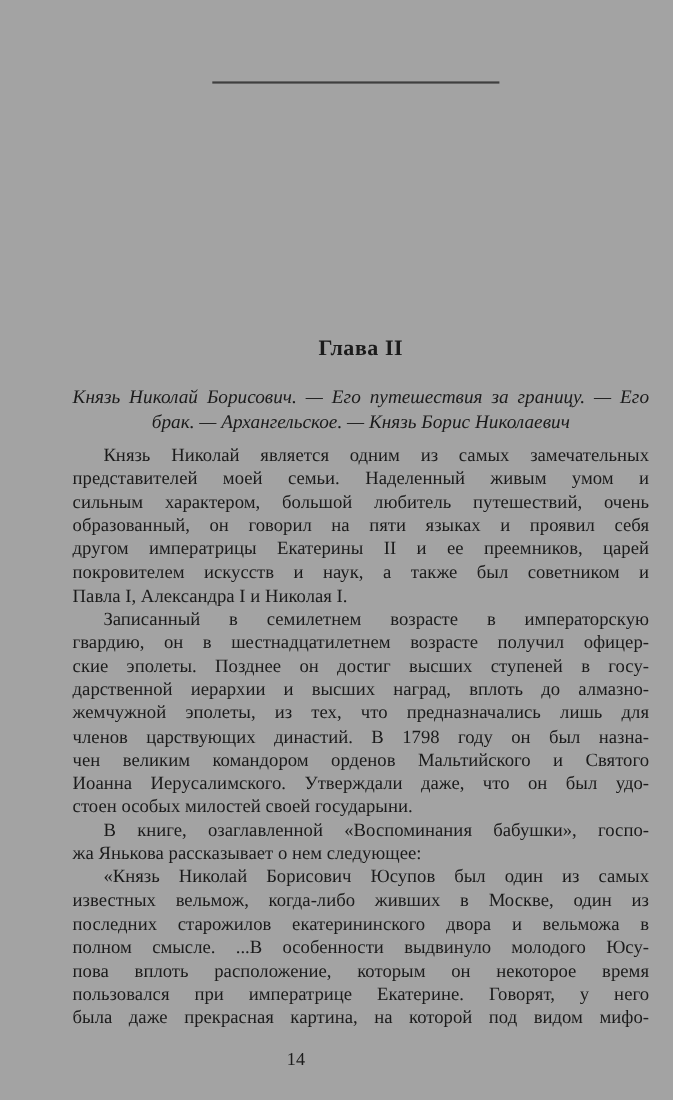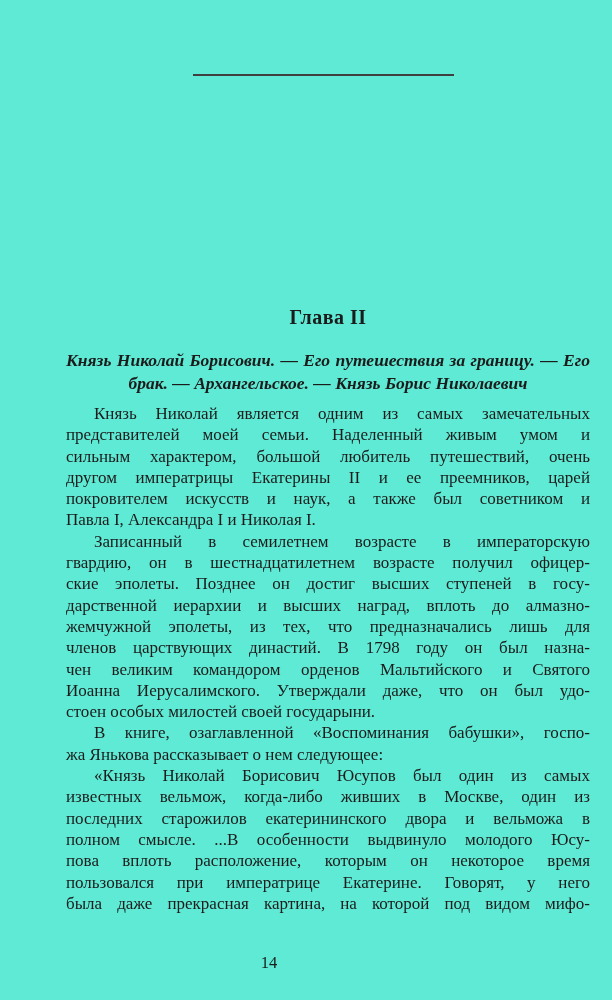--- a/index.html
+++ b/index.html
@@ -5,21 +5,21 @@
   html, body {
     margin: 0;
     padding: 0;
     background: #e8e8e8;
   }
   .page {
     position: relative;
     width: 612px;
     height: 1000px;
     margin: 0 auto;
-    background: #5eead4;
+    background: #a3a3a3;
     color: #1b1b1b;
     font-family: "Liberation Serif", "DejaVu Serif", serif;
     overflow: hidden;
   }
   .header-rule {
     position: absolute;
     top: 74px;
     left: 193px;
     width: 261px;
     height: 2px;
@@ -34,21 +34,21 @@
     font-size: 20px;
     font-weight: bold;
     letter-spacing: 0.5px;
   }
   .subtitle {
     position: absolute;
     top: 349px;
     left: 66px;
     width: 524px;
     font-size: 17.5px;
-    font-weight: bold;
+    font-weight: normal;
     font-style: italic;
     line-height: 23px;
   }
   .subtitle .sub-line-1 {
     text-align: justify;
     text-align-last: justify;
   }
   .subtitle .sub-line-2 {
     text-align: left;
     text-align-last: center;
@@ -89,20 +89,21 @@
   <div class="subtitle">
     <div class="line sub-line-1">Князь Николай Борисович. — Его путешествия за границу. — Его</div>
     <div class="line sub-line-2">брак. — Архангельское. — Князь Борис Николаевич</div>
   </div>
 
   <div class="body-text">
       <div class="paragraph">
         <div class="line indent">Князь Николай является одним из самых замечательных</div>
         <div class="line">представителей моей семьи. Наделенный живым умом и</div>
         <div class="line">сильным характером, большой любитель путешествий, очень</div>
+        <div class="line">образованный, он говорил на пяти языках и проявил себя</div>
         <div class="line">другом императрицы Екатерины II и ее преемников, царей</div>
         <div class="line">покровителем искусств и наук, а также был советником и</div>
         <div class="line flush">Павла I, Александра I и Николая I.</div>
       </div>
       <div class="paragraph">
         <div class="line indent">Записанный в семилетнем возрасте в императорскую</div>
         <div class="line">гвардию, он в шестнадцатилетнем возрасте получил офицер-</div>
         <div class="line">ские эполеты. Позднее он достиг высших ступеней в госу-</div>
         <div class="line">дарственной иерархии и высших наград, вплоть до алмазно-</div>
         <div class="line">жемчужной эполеты, из тех, что предназначались лишь для</div>

